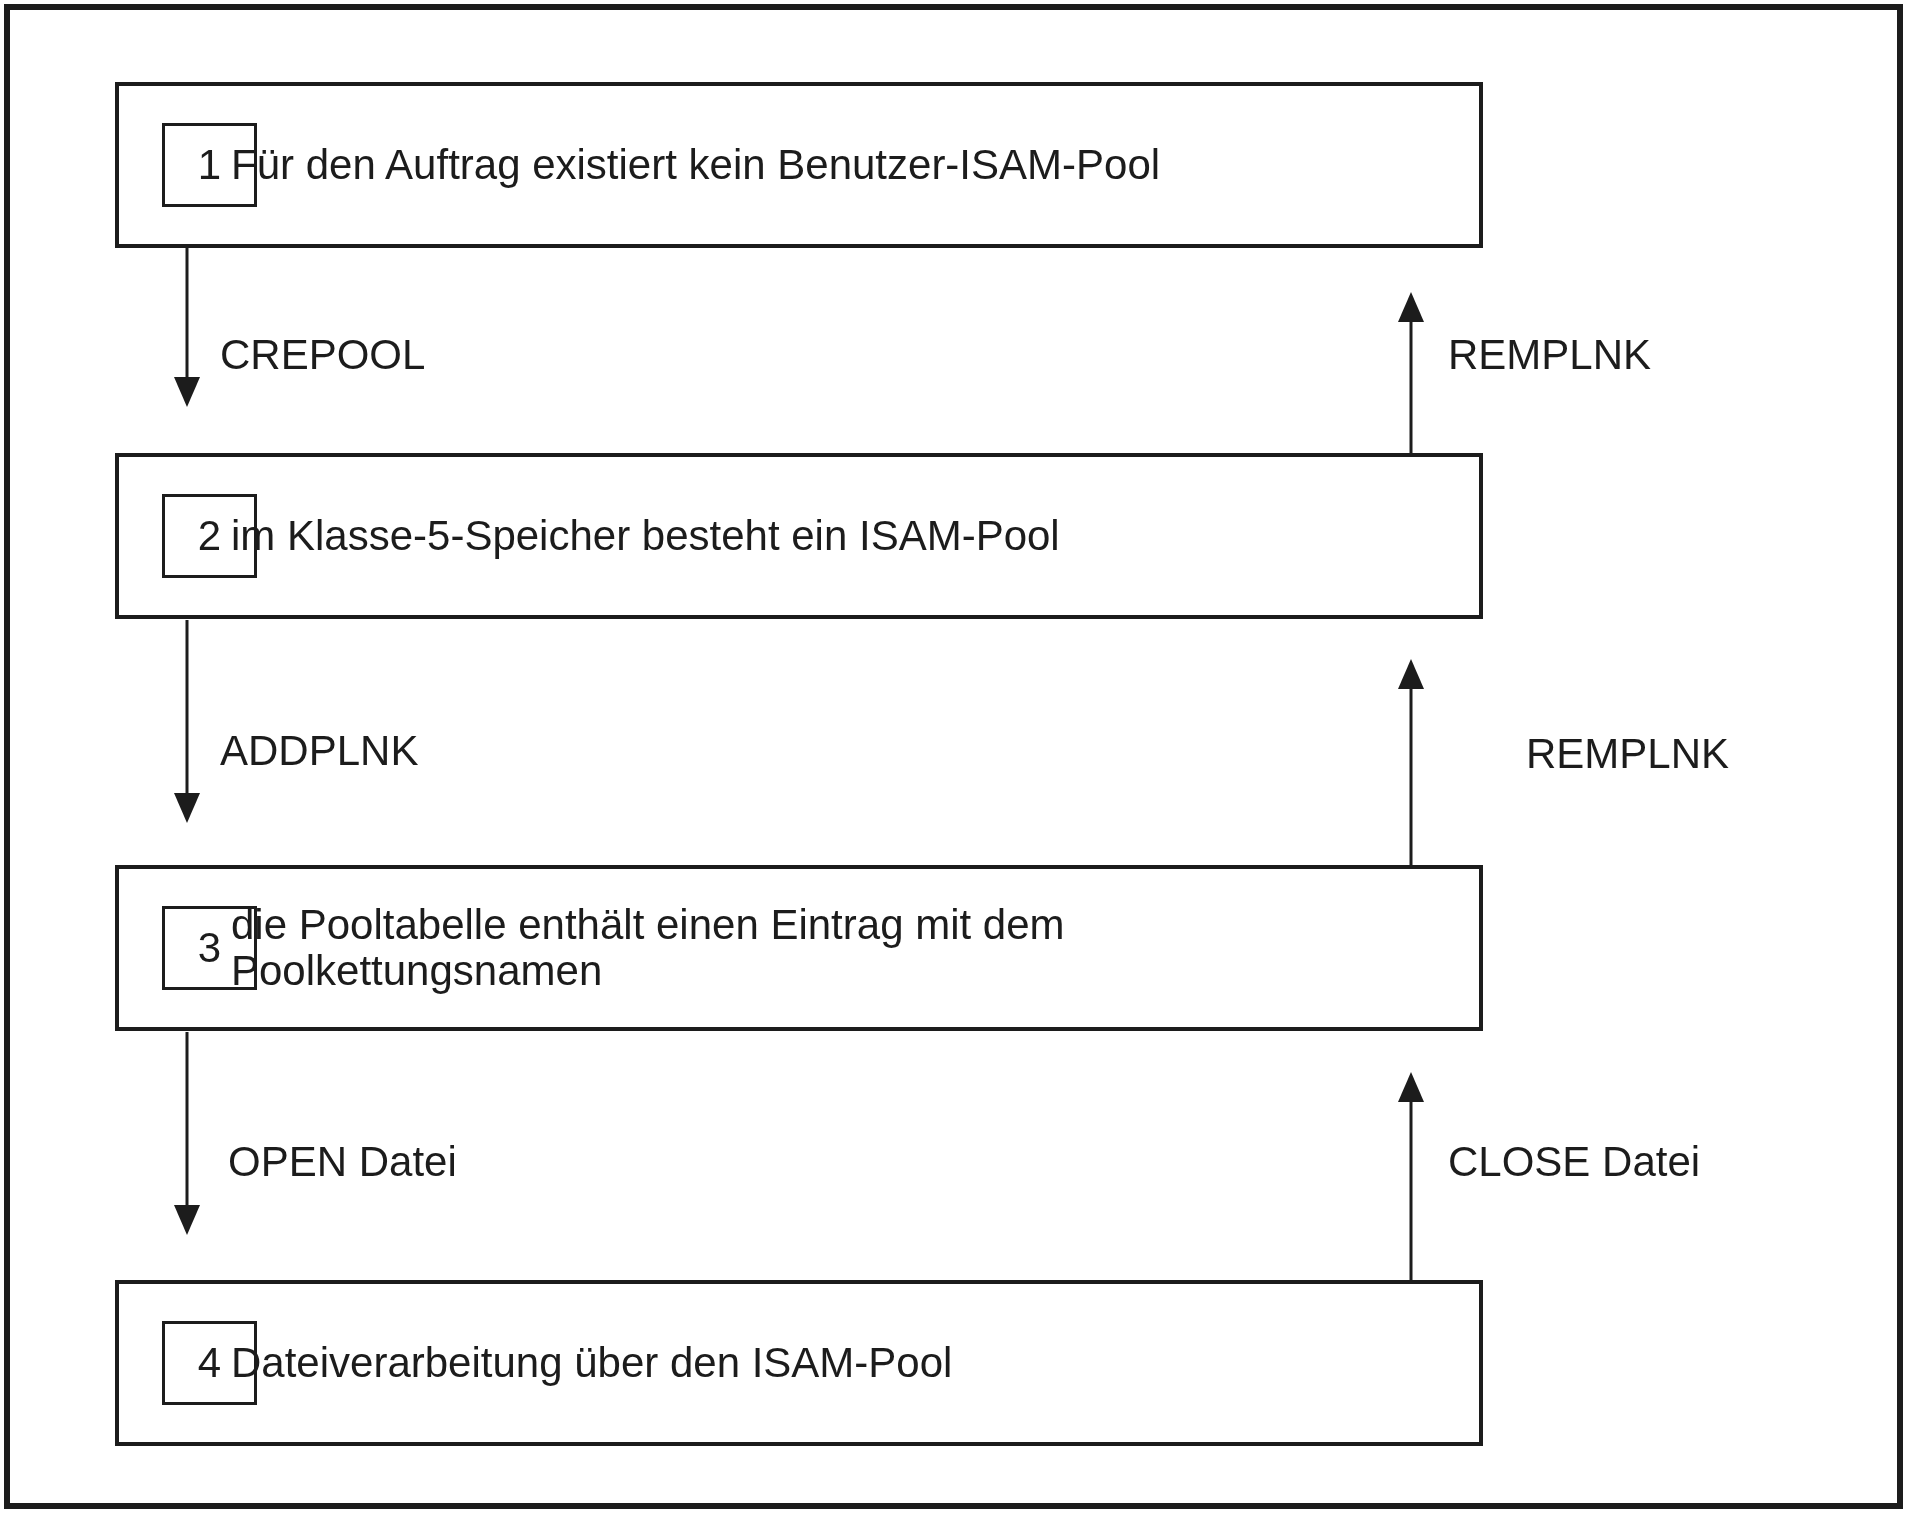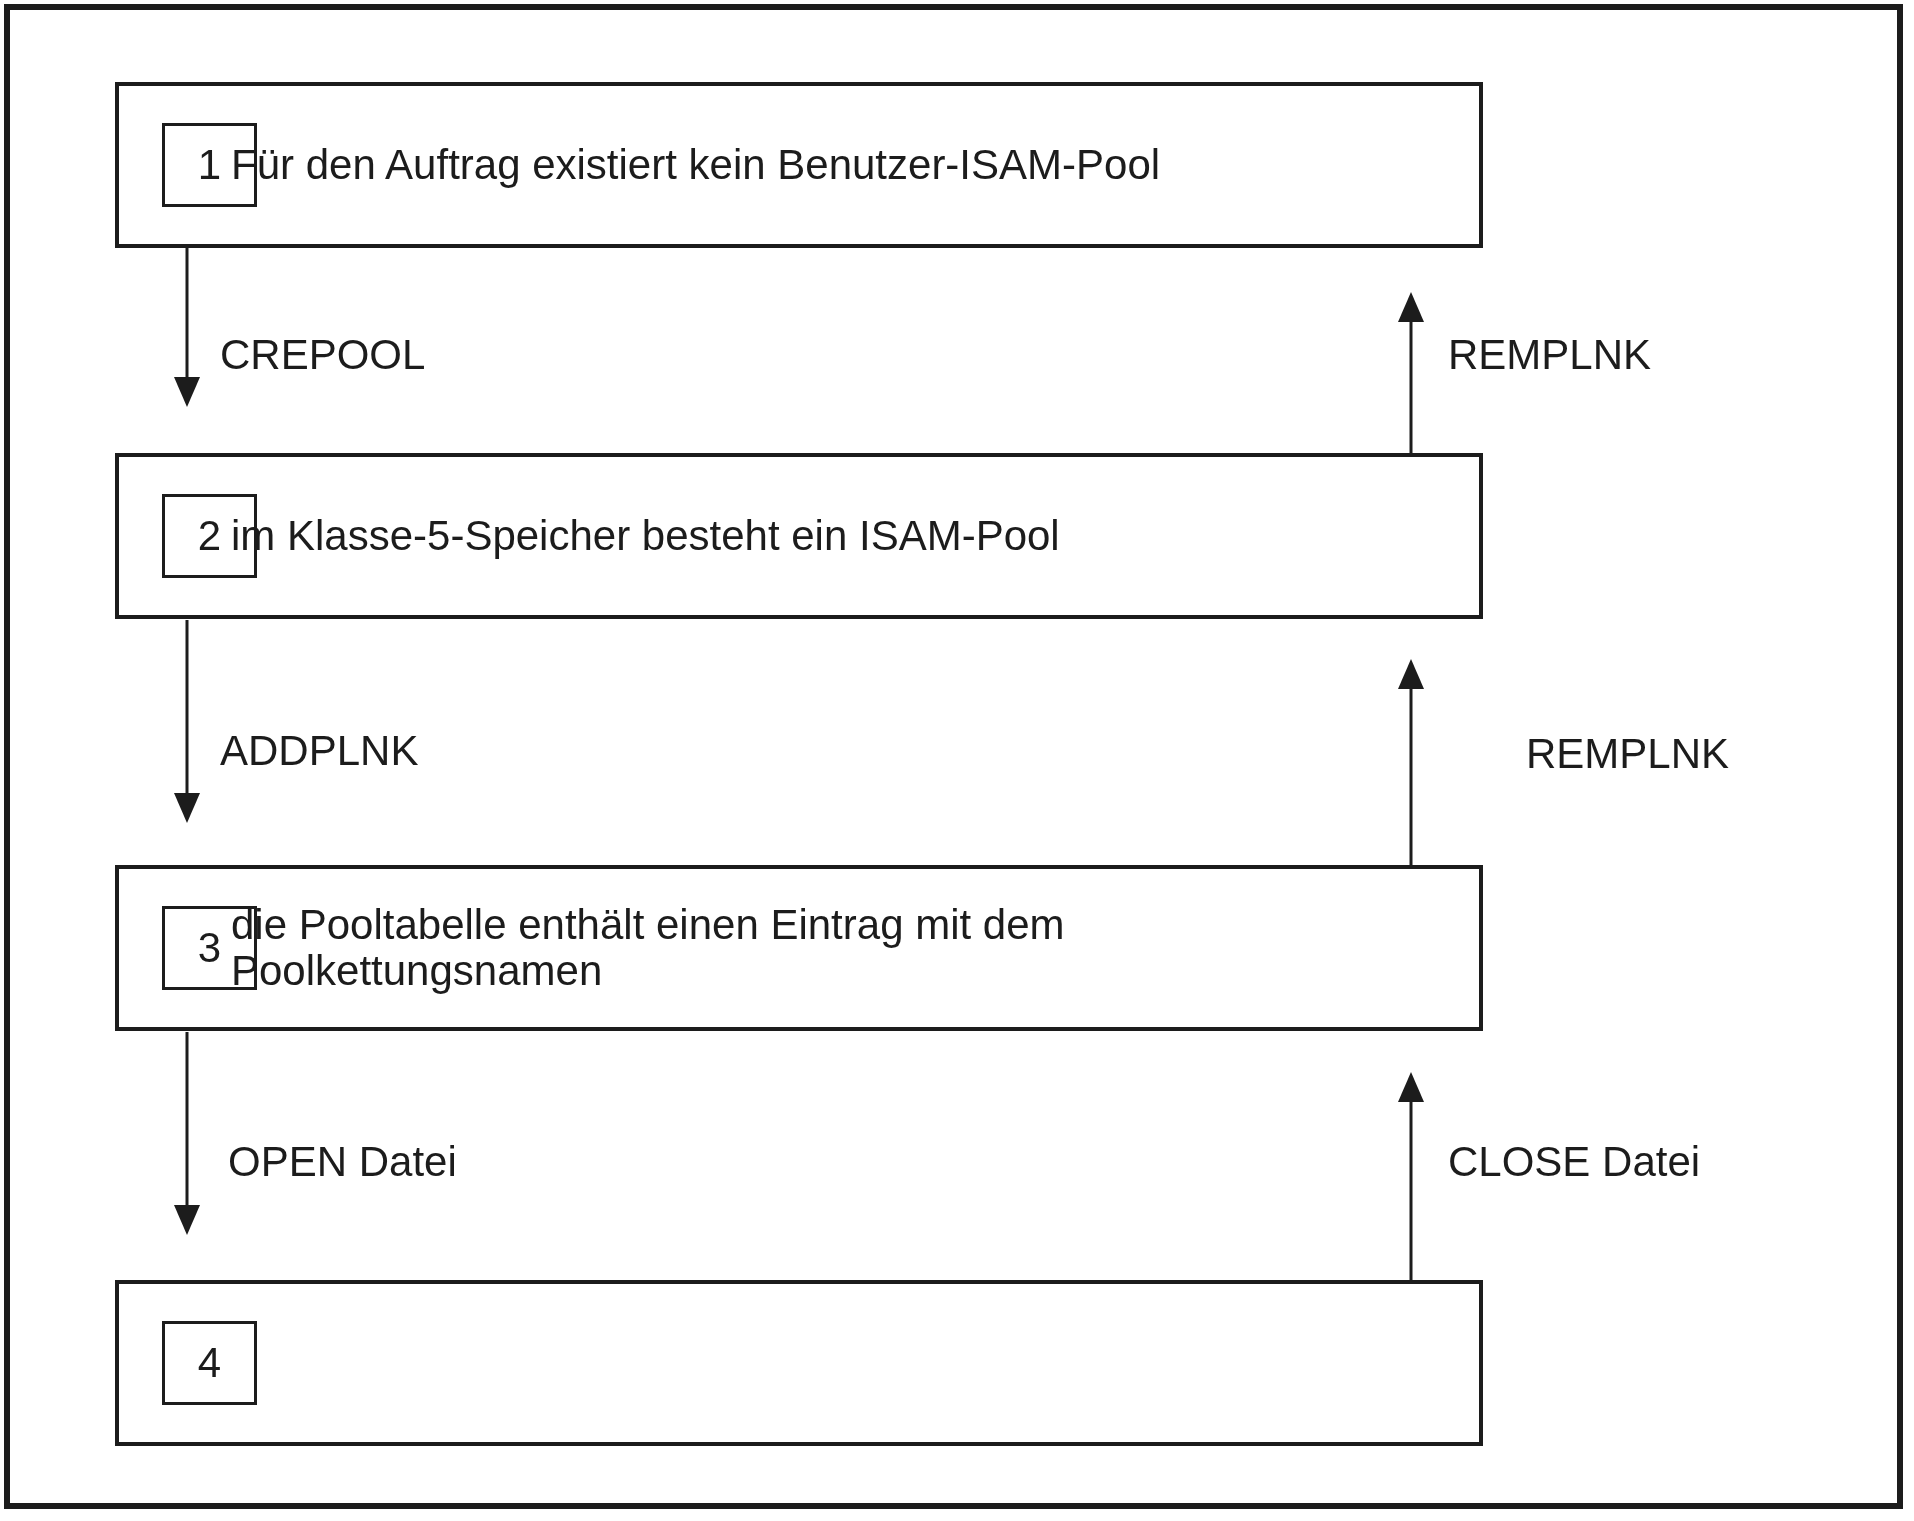--- a/index.html
+++ b/index.html
@@ -120,20 +120,21 @@
     <div class="num">
       <span>3</span>
     </div>
     <div class="desc">die Pooltabelle enthält einen Eintrag mit dem Poolkettungsnamen</div>
   </div>
 
   <div class="state b4">
     <div class="num">
       <span>4</span>
     </div>
+    <div class="desc">Dateiverarbeitung über den ISAM-Pool</div>
   </div>
 
   <div class="varrow down a1">
     <div class="shaft"></div>
     <div class="head"></div>
   </div>
   <div class="varrow up u1">
     <div class="shaft"></div>
     <div class="head"></div>
   </div>

